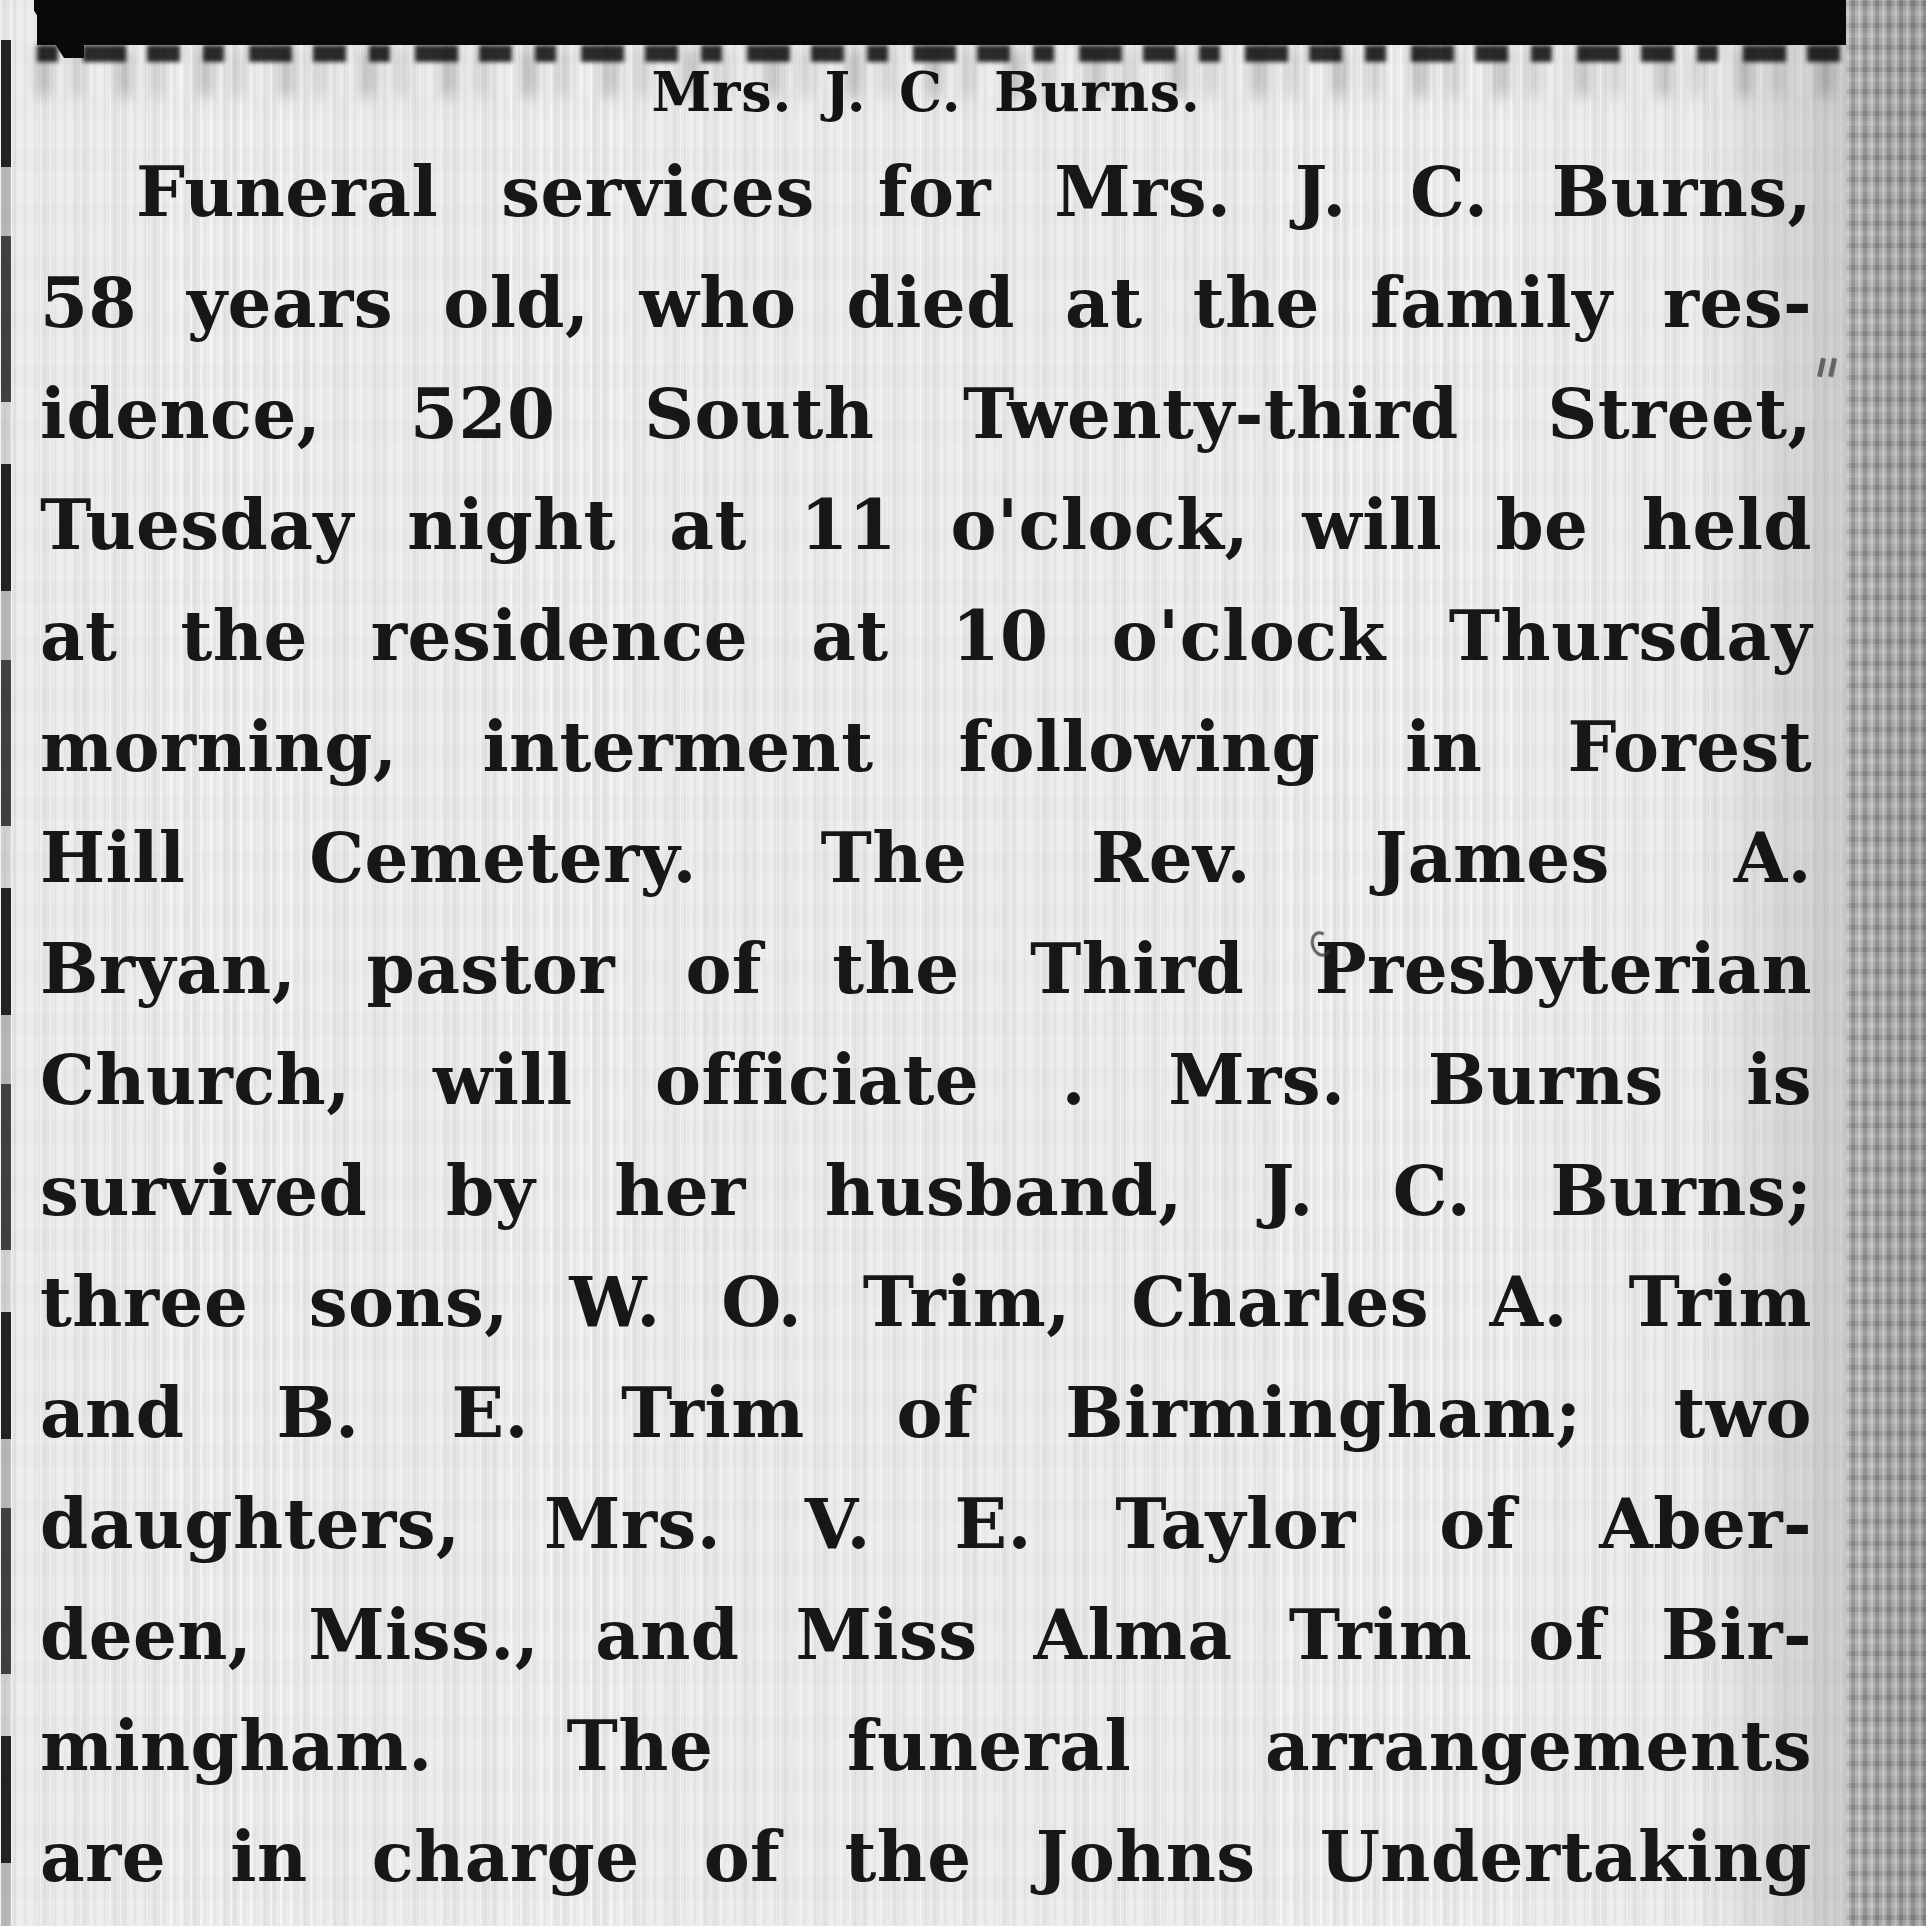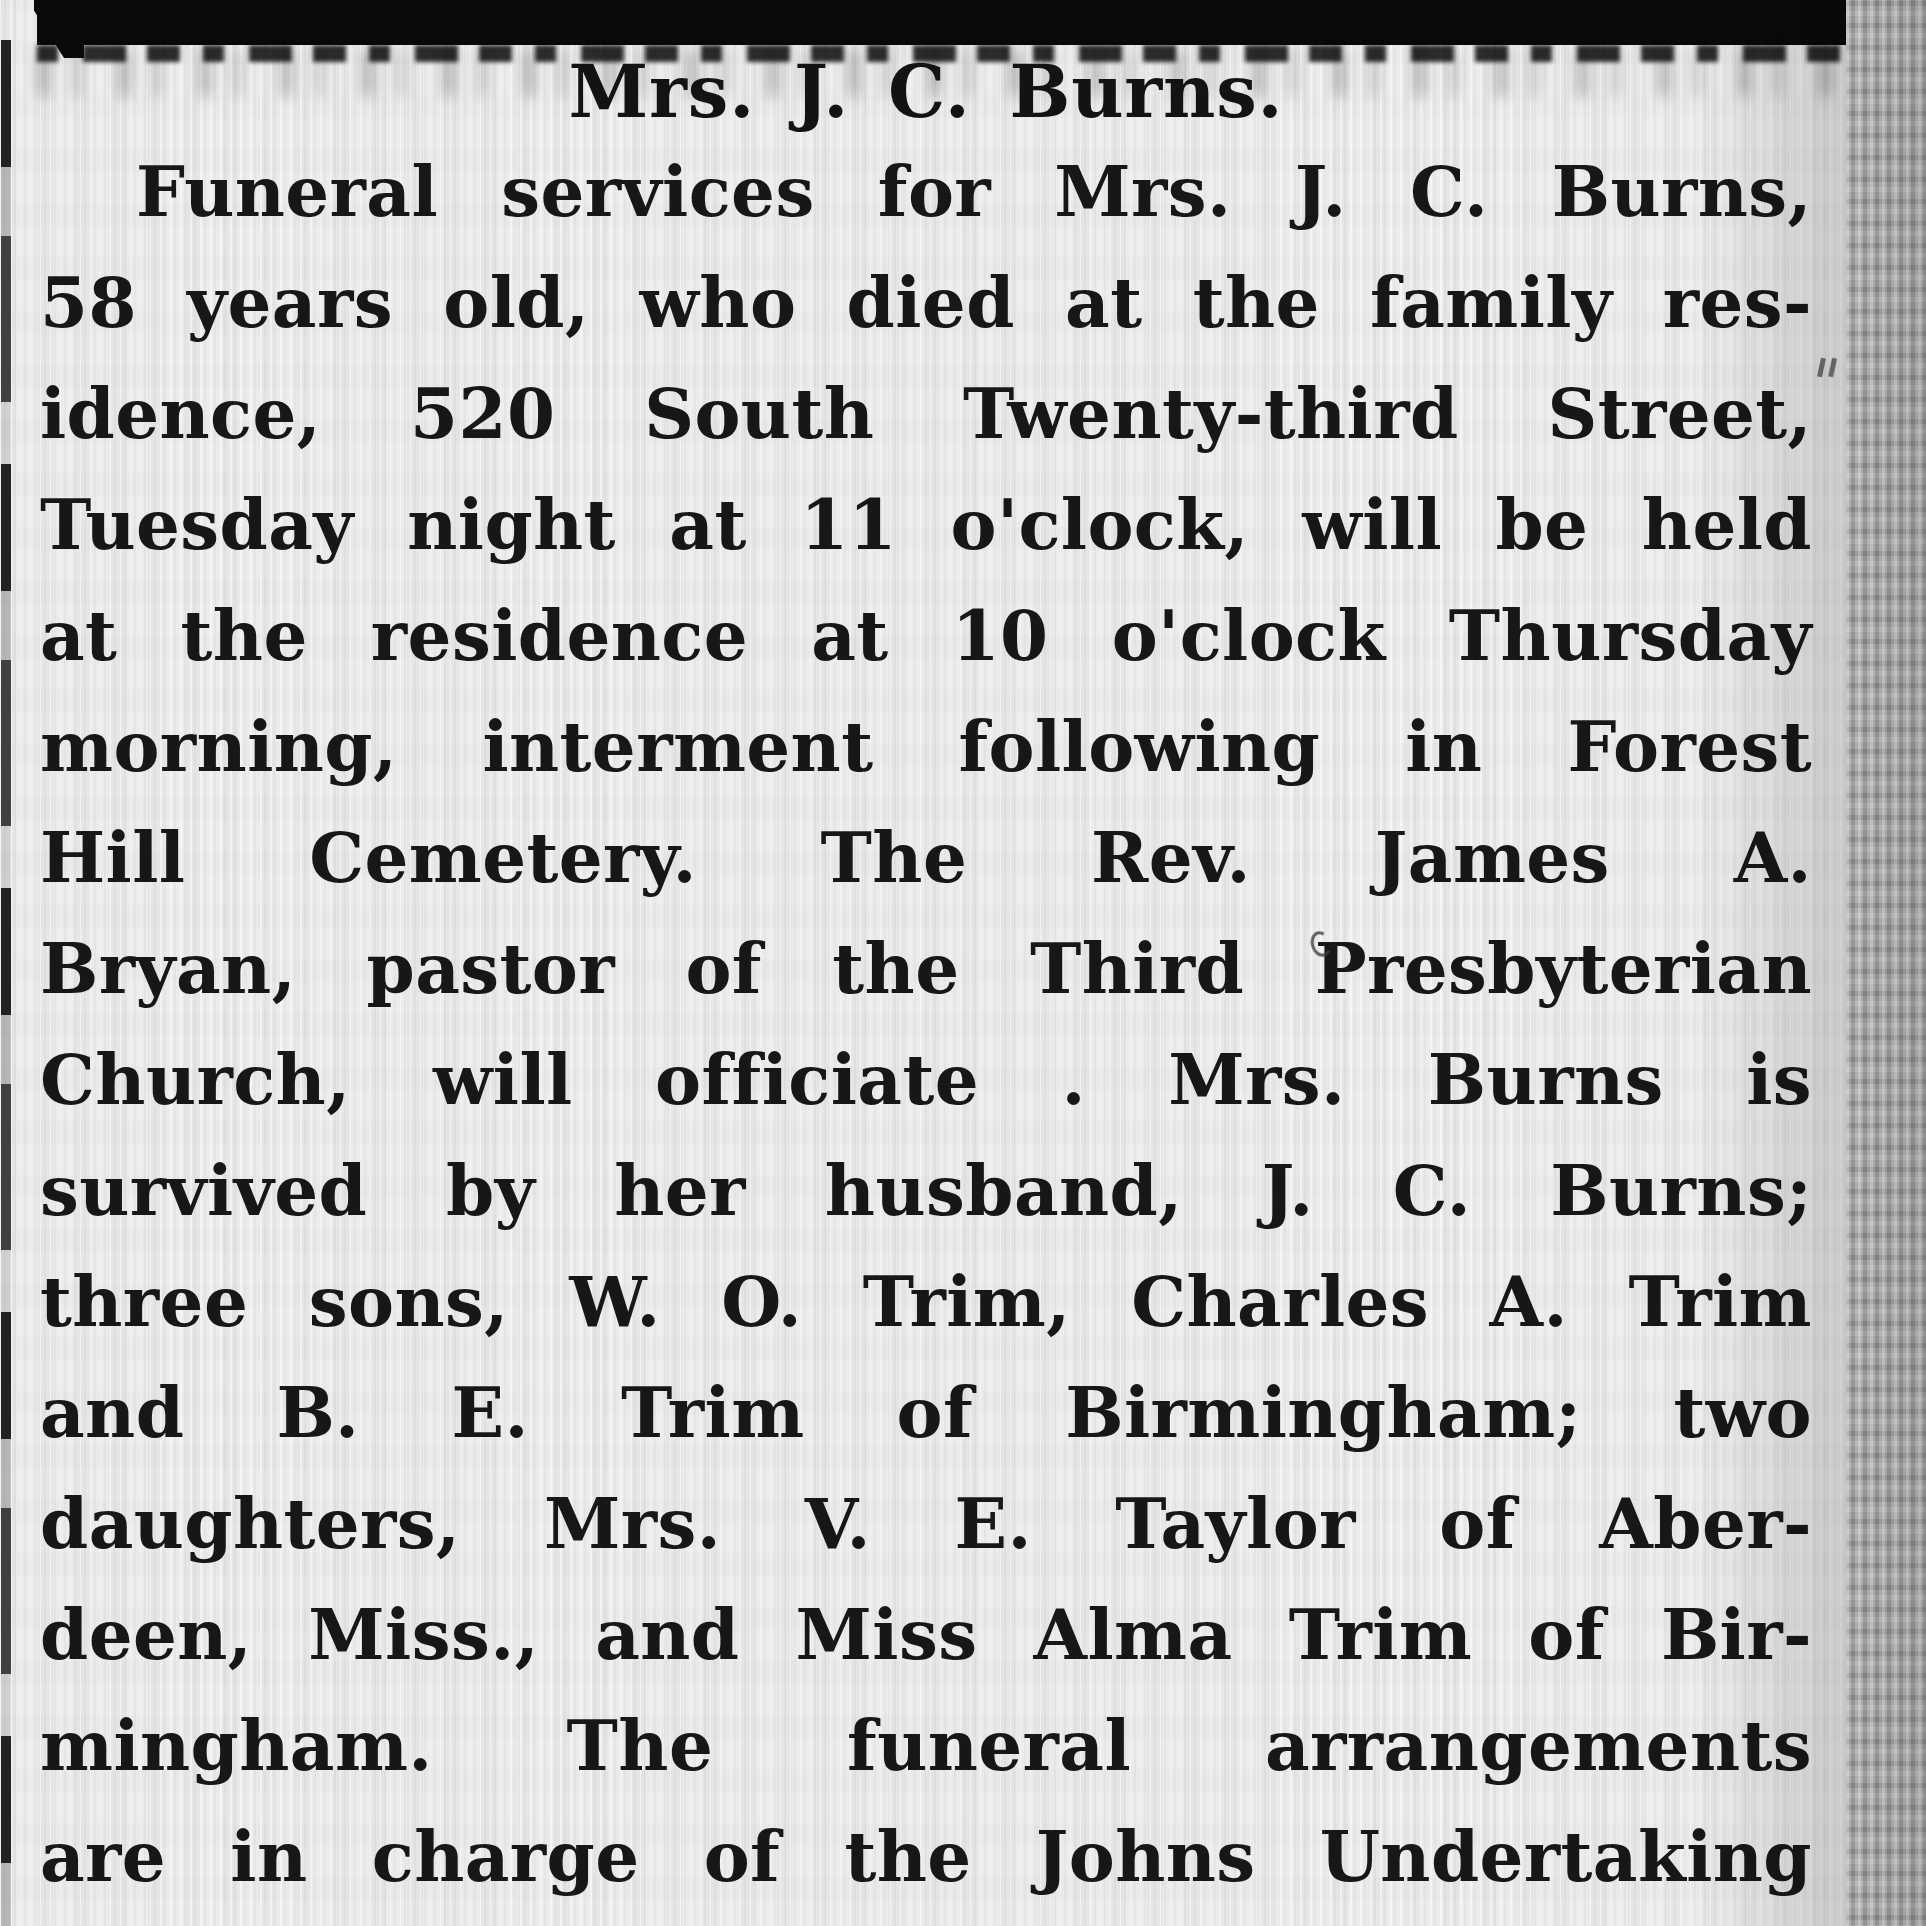--- a/index.html
+++ b/index.html
@@ -106,21 +106,21 @@
     width: 151px; height: 2062px;
     background: linear-gradient(to right, rgba(0,0,0,0), rgba(0,0,0,0.14));
   }
 
   .headline {
     position: absolute;
     left: 40px; top: 43px;
     width: 1772px; height: 98px;
     line-height: 98px;
     text-align: center;
-    font-size: 72px;
+    font-size: 54px;
     font-weight: bold;
     word-spacing: 13px;
     color: #131313;
     letter-spacing: 0.8px;
   }
 
   .article {
     position: absolute;
     left: 40px; top: 136px;
     width: 1772px;

